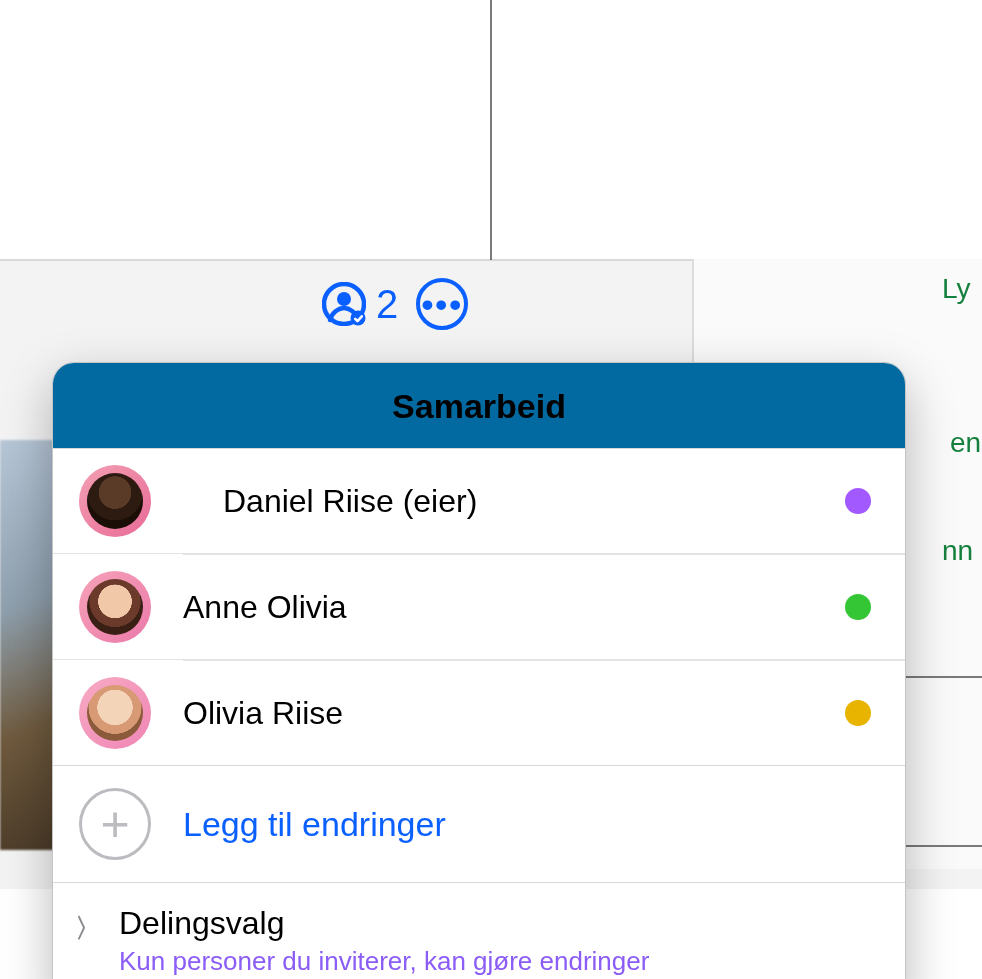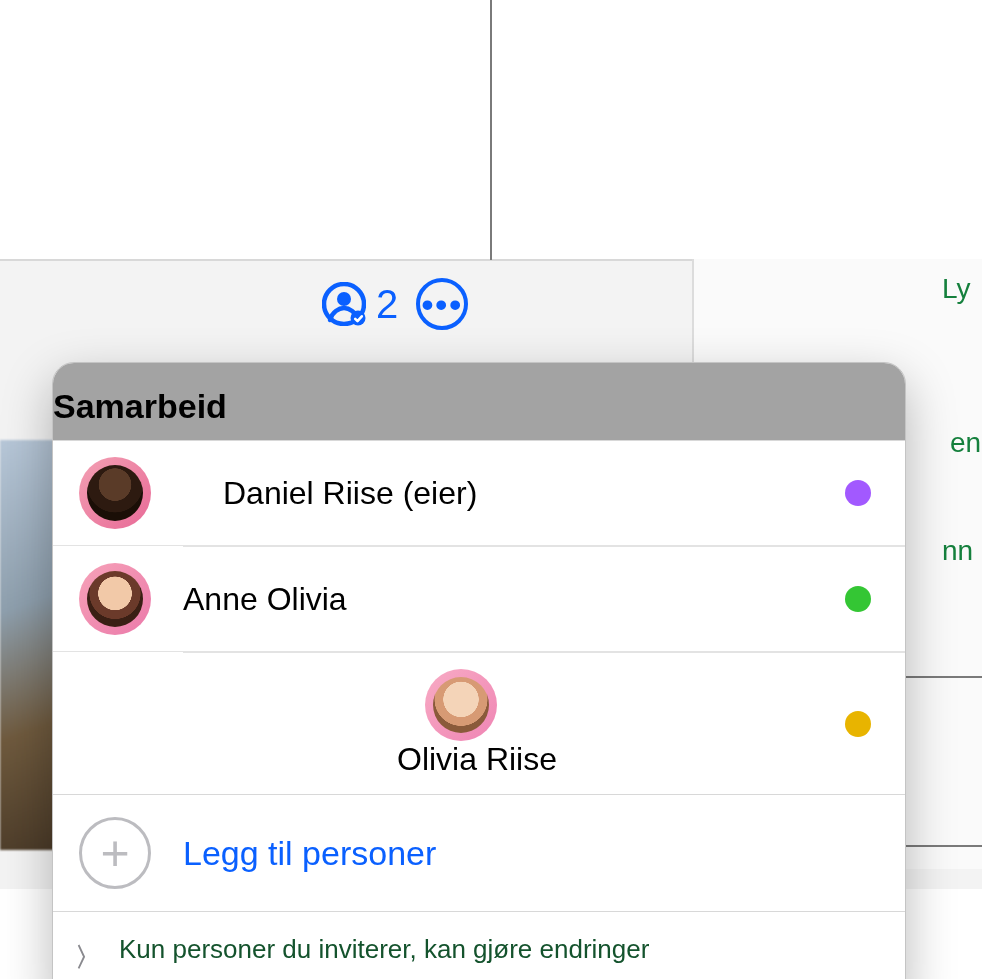--- a/index.html
+++ b/index.html
@@ -84,35 +84,36 @@
     position:absolute;
     left: 393px; top:-17px;
     width: 34px; height:34px;
     background:#fff;
     border-top:1px solid #c4c4c4;
     border-left:1px solid #c4c4c4;
     transform: rotate(45deg);
     border-radius:4px 0 0 0;
   }
   .popup-title {
+    text-align:center;
     font-size:34px;
     font-weight:600;
-    padding: 24px 0 14px;
+    padding: 24px 0 22px;
     border-bottom:1px solid #d8d8d8;
     position:relative; z-index:2;
-    background:#a3a3a3;
+    background:#0369a1;
   }
   .row {
     display:flex; align-items:center;
     padding: 16px 30px 16px 26px;
     border-bottom:1px solid #e3e3e3;
     position:relative;
     min-height: 104px;
   }
-  .row.noborder { border-bottom:none;flex-direction:column; }
+  .row.noborder { border-bottom:none; }
   .avatar {
     width: 72px; height: 72px;
     border-radius: 50%;
     flex-shrink:0;
     margin-right: 32px;
     display:flex; align-items:center; justify-content:center;
     font-size: 40px;
     color:#fff;
   }
   .av1 { background: linear-gradient(135deg,#f3a0b3,#e86a97); }
@@ -134,21 +135,21 @@
     border:3px solid #bcbcc0;
     color:#bcbcc0;
     display:flex;align-items:center;justify-content:center;
     margin-right:32px;
     font-size:50px; font-weight:300; line-height:1;
   }
   .add-label { font-size:34px; color:#0a60ff; }
   .options-row { display:flex; align-items:flex-start; padding:22px 26px 30px 22px; gap:18px;}
   .chev { font-size:26px; color:#8a8a8f; margin-top:6px; font-weight:700;}
   .opt-text h3{ font-size:32px; font-weight:400; color:#000; margin-bottom:4px;}
-  .opt-text div{ font-size:26px; color:#14532d; }
+  .opt-text div{ font-size:26px; color:#8b5cf6; }
   
   .callout { position:absolute; background:#7a7a7a; }
   .callout.v { width:2px; }
   .callout.h { height:2px; }
 </style>
 </head>
 <body>
 <div class="canvas">
 
   <div class="bgzone"></div>
@@ -213,24 +214,25 @@
         <div class="avatar av3"></div>
         <div class="person-text">
           <div class="person-name">Olivia Riise</div>
         </div>
         <div class="status-dot" style="background:#e8b400;"></div>
       </div>
     </div>
 
     <div class="add-row">
       <div class="plus-circle">+</div>
-      <div class="add-label">Legg til personer</div>
+      <div class="add-label">Legg til endringer</div>
     </div>
 
     <div class="options-row">
       <div class="chev">〉</div>
       <div class="opt-text">
+        <h3>Delingsvalg</h3>
         <div>Kun personer du inviterer, kan gjøre endringer</div>
       </div>
     </div>
   </div>
 
 </div>
 
 </body></html>

